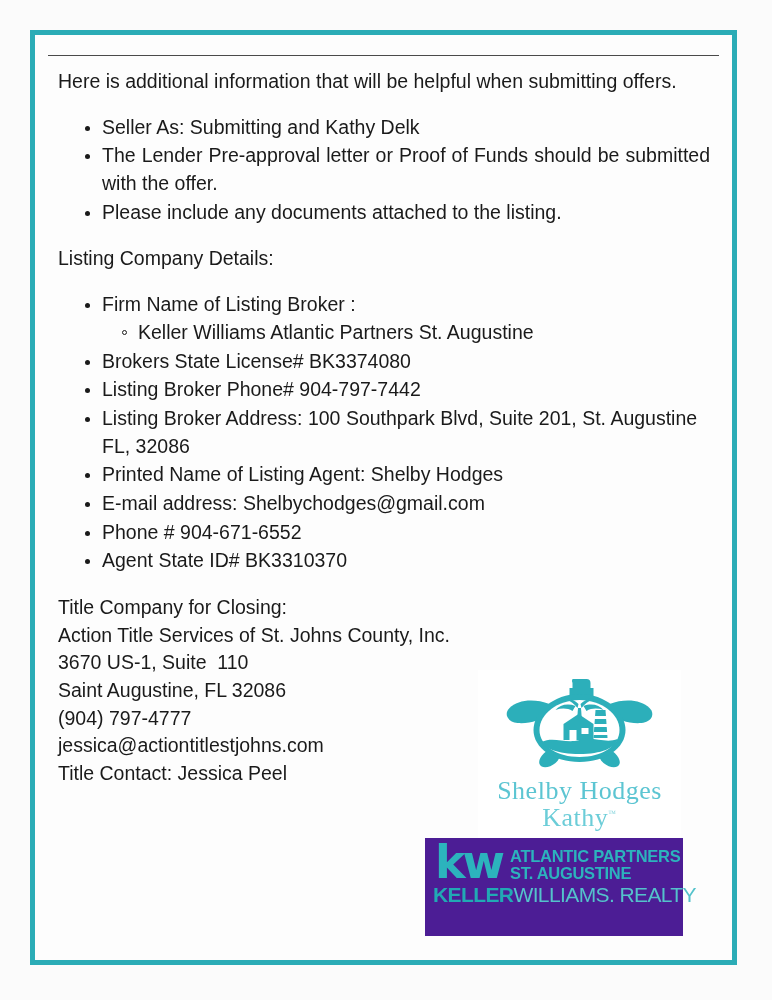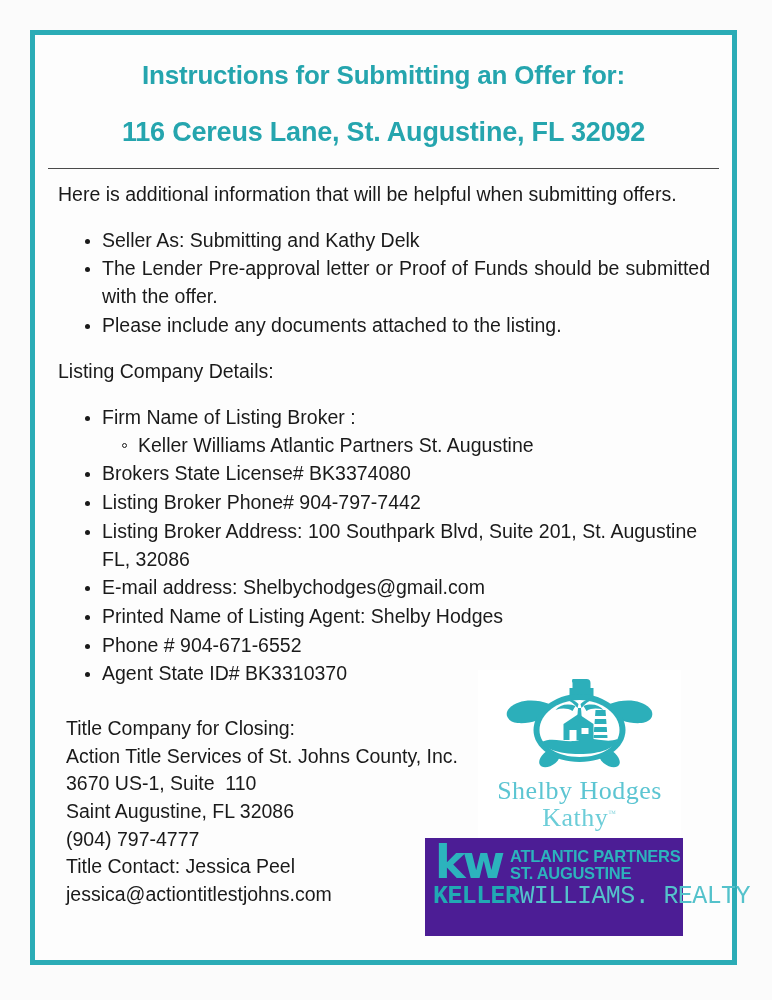--- a/index.html
+++ b/index.html
@@ -113,21 +113,21 @@
     position: absolute;
     left: -16px;
     top: 11px;
     width: 5px;
     height: 5px;
     border-radius: 50%;
     border: 1.3px solid #1a1a1a;
     background: transparent;
     box-sizing: border-box;
   }
-  .closing-block { margin: 8px; }
+  .closing-block { margin: 0; }
   .closing-line { margin: 0; white-space: pre; }
   .bold { font-weight: normal; }
 
   
   .logo-shg {
     position: absolute;
     left: 478px;
     top: 670px;
     width: 203px;
     height: 172px;
@@ -189,41 +189,36 @@
     margin-top: 4px;
     color: #2cb3bd;
     font-weight: bold;
     font-size: 16.5px;
     line-height: 1.04;
     letter-spacing: -0.3px;
   }
   .kw-bottom {
     padding-left: 8px;
     margin-top: 2px;
-    font-size: 25px;
+    font-size: 21px;
     line-height: 1;
     letter-spacing: -0.6px;
     white-space: nowrap;
-    font-family: Liberation Mono, monospace;
   }
   .kw-keller { color: #21a9b4; font-weight: bold; }
   .kw-williams { color: #54c2cb; font-weight: normal; }
   .kw-realty { color: #54c2cb; font-weight: normal; }
 </style>
 </head>
 <body>
 
 <div class="page">
   <div class="frame">
     <div class="inner">
 
-      <div class="title-block">
-        <div class="title-line">Instructions for Submitting an Offer for:</div>
-        <div class="title-line second">116 Cereus Lane, St. Augustine, FL 32092</div>
-      </div>
       <div class="divider"></div>
 
       <div class="body">
 
         <p class="para">Here is additional information that will be helpful when submitting offers.</p>
 
         <div class="spacer-md"></div>
 
         <ul class="lv1">
           <li>
@@ -255,43 +250,43 @@
           <li>
             <span class="litext">Brokers State License# BK3374080</span>
           </li>
           <li>
             <span class="litext"> Listing Broker Phone# 904-797-7442</span>
           </li>
           <li>
             <span class="litext"> Listing Broker Address: 100 Southpark Blvd, Suite 201, St. Augustine FL, 32086</span>
           </li>
           <li>
+            <span class="litext">Printed Name of Listing Agent: Shelby Hodges</span>
+          </li>
+          <li>
             <span class="litext">E-mail address: Shelbychodges@gmail.com</span>
-          </li>
-          <li>
-            <span class="litext">Printed Name of Listing Agent: Shelby Hodges</span>
           </li>
           <li>
             <span class="litext">Phone # 904-671-6552</span>
           </li>
           <li>
             <span class="litext">Agent State ID# BK3310370</span>
           </li>
         </ul>
 
         <div class="spacer-md"></div>
 
         <div class="closing-block">
           <div class="closing-line">Title Company for Closing:</div>
           <div class="closing-line"><span class="bold">Action Title Services of St. Johns County, Inc</span><span>.</span></div>
           <div class="closing-line">3670 US-1, Suite  110</div>
           <div class="closing-line">Saint Augustine, FL 32086</div>
           <div class="closing-line">(904) 797-4777</div>
+          <div class="closing-line">jessica@actiontitlestjohns.com</div>
           <div class="closing-line">Title Contact: Jessica Peel</div>
-          <div class="closing-line">jessica@actiontitlestjohns.com</div>
         </div>
 
       </div>
     </div>
   </div>
 
   <div class="logo-shg">
     <svg class="turtle-wrap" viewBox="0 0 200 100">
       <g fill="#2cafba">
 

